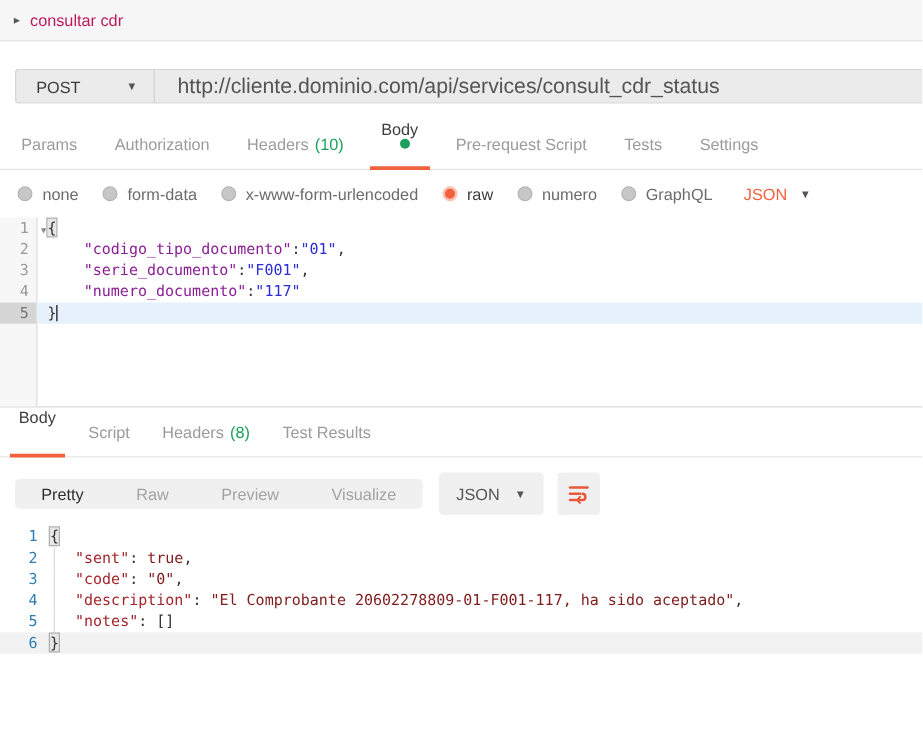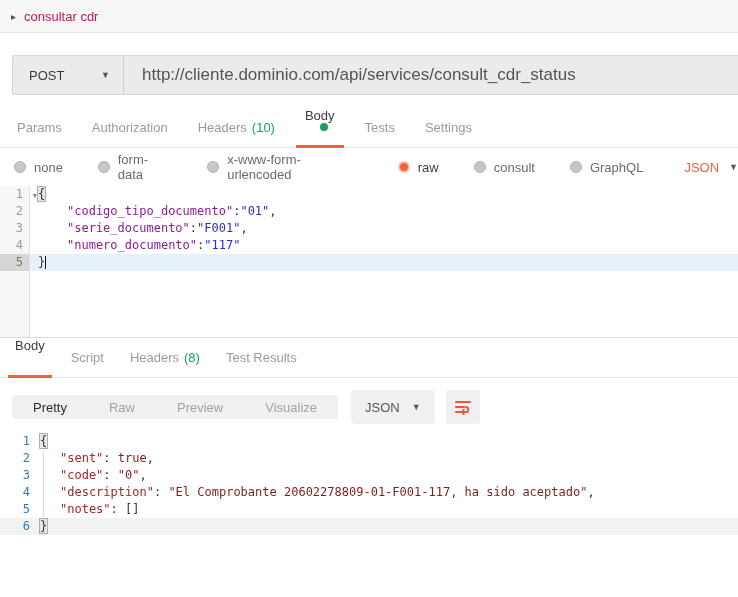--- a/index.html
+++ b/index.html
@@ -6,42 +6,42 @@
   html,body { width: 738px; height: 597px; overflow: hidden; background: #ffffff;
     font-family: "Liberation Sans", sans-serif; }
 
   
   .title-bar { height: 33px; background: #f6f6f6; border-bottom: 1px solid #e2e2e2;
     display: flex; align-items: center; padding-left: 11px; }
   .collapse-arrow { font-size: 10px; color: #555; margin-right: 8px; }
   .collection-title { font-size: 13px; color: #be185d; }
 
   
-  .url-row { margin: 22px 0 0 12px; height: 40px; display: flex;
+  .url-row { margin: 22px 0 0 12px; height: 28px; display: flex;
     border: 1px solid #d6d6d6; border-right: none; border-radius: 3px 0 0 3px; background: #ebebeb; }
   .method-select { width: 111px; display: flex; align-items: center; justify-content: space-between;
     padding: 0 13px 0 16px; border-right: 1px solid #d2d2d2; cursor: pointer; }
   .method-label { font-size: 13px; color: #3b3b3b; }
   .chevron { font-size: 9px; color: #555; }
   .url-input { flex: 1; display: flex; align-items: center; padding-left: 18px;
     font-size: 17px; color: #555; }
 
   
   .tabs-row { margin-top: 13px; height: 40px; display: flex; align-items: center;
     padding-left: 2px; border-bottom: 1px solid #e7e7e7; }
   .tab { position: relative; height: 100%; display: flex; align-items: center;
     padding: 0 15px; font-size: 13px; color: #9b9b9b; cursor: pointer; white-space: nowrap; }
   .tab.active { color: #3d3d3d; flex-direction: column; }
   .tab.active::after { content:""; position: absolute; left: 6px; right: 6px; bottom: -1px;
     height: 3px; background: #f2613e; }
   .count-green { color: #1aa05c; margin-left: 5px; }
   .body-dot { width: 8px; height: 8px; border-radius: 50%; background: #1aa05c; margin-left: 8px; }
 
   
-  .radio-row { height: 38px; display: flex; align-items: center; padding-left: 14px; gap: 16px; }
+  .radio-row { height: 38px; display: flex; align-items: center; padding-left: 14px; }
   .radio-item { display: flex; align-items: center; margin-right: 19px; cursor: pointer; }
   .radio-dot { width: 12px; height: 12px; border-radius: 50%; background: #c7c7c7;
     border: 1px solid #b5b5b5; margin-right: 8px; }
   .radio-item.selected .radio-dot { background: #f2613e; border: 2px solid #f6c3b2; }
   .radio-label { font-size: 13px; color: #6b6b6b; }
   .radio-item.selected .radio-label { color: #3d3d3d; }
   .lang-select { display: flex; align-items: center; margin-left: 6px; cursor: pointer; }
   .lang-label { font-size: 13px; color: #f2613e; margin-right: 10px; }
 
   
@@ -119,20 +119,23 @@
   </div>
   <div class="tab">
     <span>Headers</span>
     <span class="count-green">(10)</span>
   </div>
   <div class="tab active">
     <span>Body</span>
     <span class="body-dot"></span>
   </div>
   <div class="tab">
+    <span>Pre-request Script</span>
+  </div>
+  <div class="tab">
     <span>Tests</span>
   </div>
   <div class="tab">
     <span>Settings</span>
   </div>
 </div>
 
 <div class="radio-row">
   <div class="radio-item">
     <span class="radio-dot"></span>
@@ -145,21 +148,21 @@
   <div class="radio-item">
     <span class="radio-dot"></span>
     <span class="radio-label">x-www-form-urlencoded</span>
   </div>
   <div class="radio-item selected">
     <span class="radio-dot"></span>
     <span class="radio-label">raw</span>
   </div>
   <div class="radio-item">
     <span class="radio-dot"></span>
-    <span class="radio-label">consult</span>
+    <span class="radio-label">numero</span>
   </div>
   <div class="radio-item">
     <span class="radio-dot"></span>
     <span class="radio-label">GraphQL</span>
   </div>
   <div class="lang-select">
     <span class="lang-label">JSON</span>
     <span class="chevron">▼</span>
   </div>
 </div>

